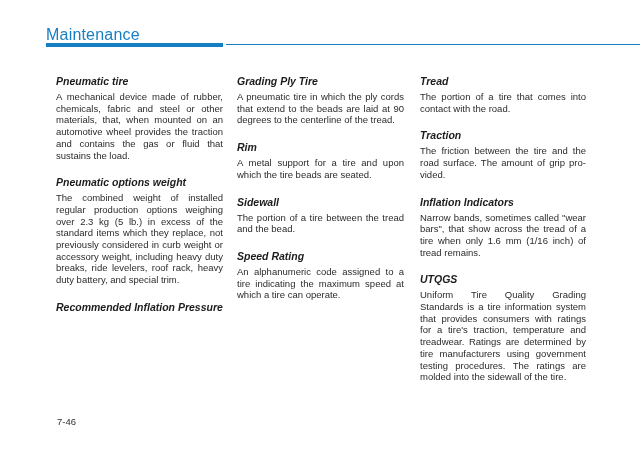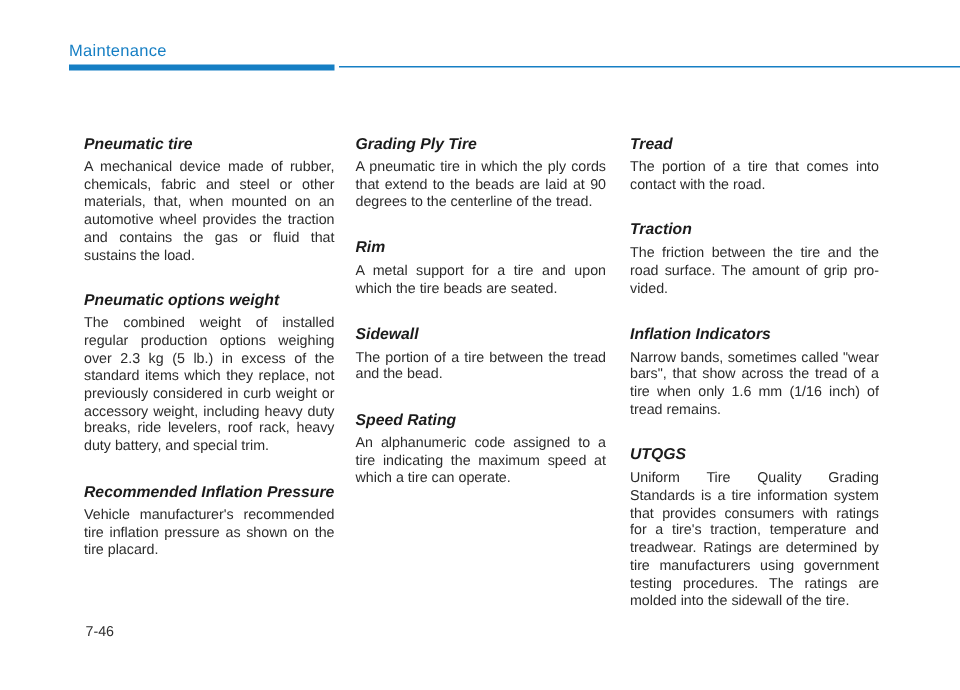--- a/index.html
+++ b/index.html
@@ -8,21 +8,21 @@
     width: 640px;
     height: 460px;
     background: #ffffff;
     font-family: "Liberation Sans", sans-serif;
     overflow: hidden;
   }
   .chapter-title {
     position: absolute;
     left: 46px;
     top: 28px;
-    font-size: 11px;
+    font-size: 16px;
     line-height: 13px;
     color: #167fc4;
     letter-spacing: 0.2px;
   }
   .rule-thick {
     position: absolute;
     left: 46px;
     top: 43px;
     width: 177px;
     height: 3.5px;
@@ -41,21 +41,21 @@
     left: 56px;
     top: 72px;
     display: flex;
     align-items: flex-start;
   }
   .col { width: 167px; }
   .col-2 { margin-left: 14px; }
   .col-3 { margin-left: 16px; width: 166px; }
   .entry + .entry { margin-top: 15px; }
   .term {
-    margin: 18px 0 4px 0;
+    margin: 3px 0 4px 0;
     font-style: italic;
     font-weight: bold;
     font-size: 10.5px;
     line-height: 12px;
     color: #1c1c1c;
   }
   .definition {
     margin: 0;
     font-size: 9.5px;
     line-height: 11.7px;
@@ -87,21 +87,20 @@
       <article class="entry">
         <h3 class="term">Pneumatic tire</h3>
         <p class="definition">A mechanical device made of rubber, chemicals, fabric and steel or other materials, that, when mounted on an automotive wheel provides the trac­tion and contains the gas or fluid that sustains the load.</p>
       </article>
       <article class="entry">
         <h3 class="term">Pneumatic options weight</h3>
         <p class="definition">The combined weight of installed regular production options weighing over 2.3 kg (5 lb.) in excess of the standard items which they replace, not previously considered in curb weight or accessory weight, includ­ing heavy duty breaks, ride levelers, roof rack, heavy duty battery, and special trim.</p>
       </article>
       <article class="entry">
         <h3 class="term">Recommended Inflation Pressure</h3>
-        <p class="definition">Vehicle manufacturer's recommend­ed tire inflation pressure as shown on the tire placard.</p>
       </article>
     </section>
 
     <section class="col col-2">
       <article class="entry">
         <h3 class="term">Grading Ply Tire</h3>
         <p class="definition">A pneumatic tire in which the ply cords that extend to the beads are laid at 90 degrees to the centerline of the tread.</p>
       </article>
       <article class="entry">
         <h3 class="term">Rim</h3>

